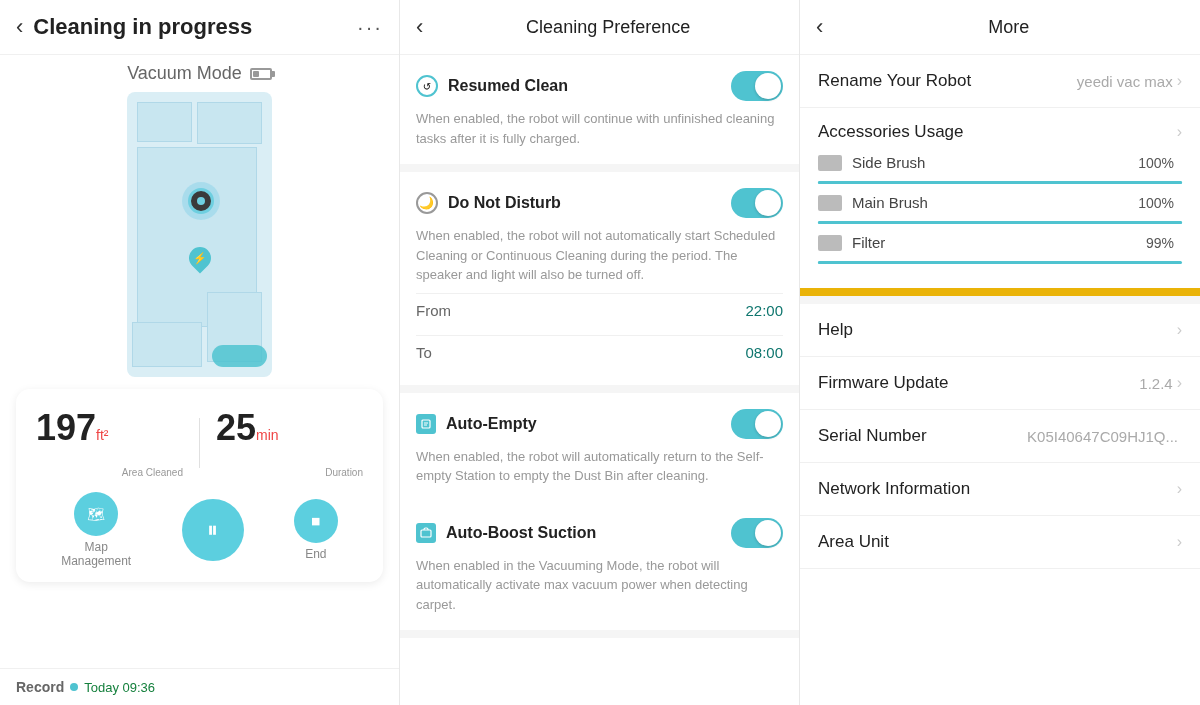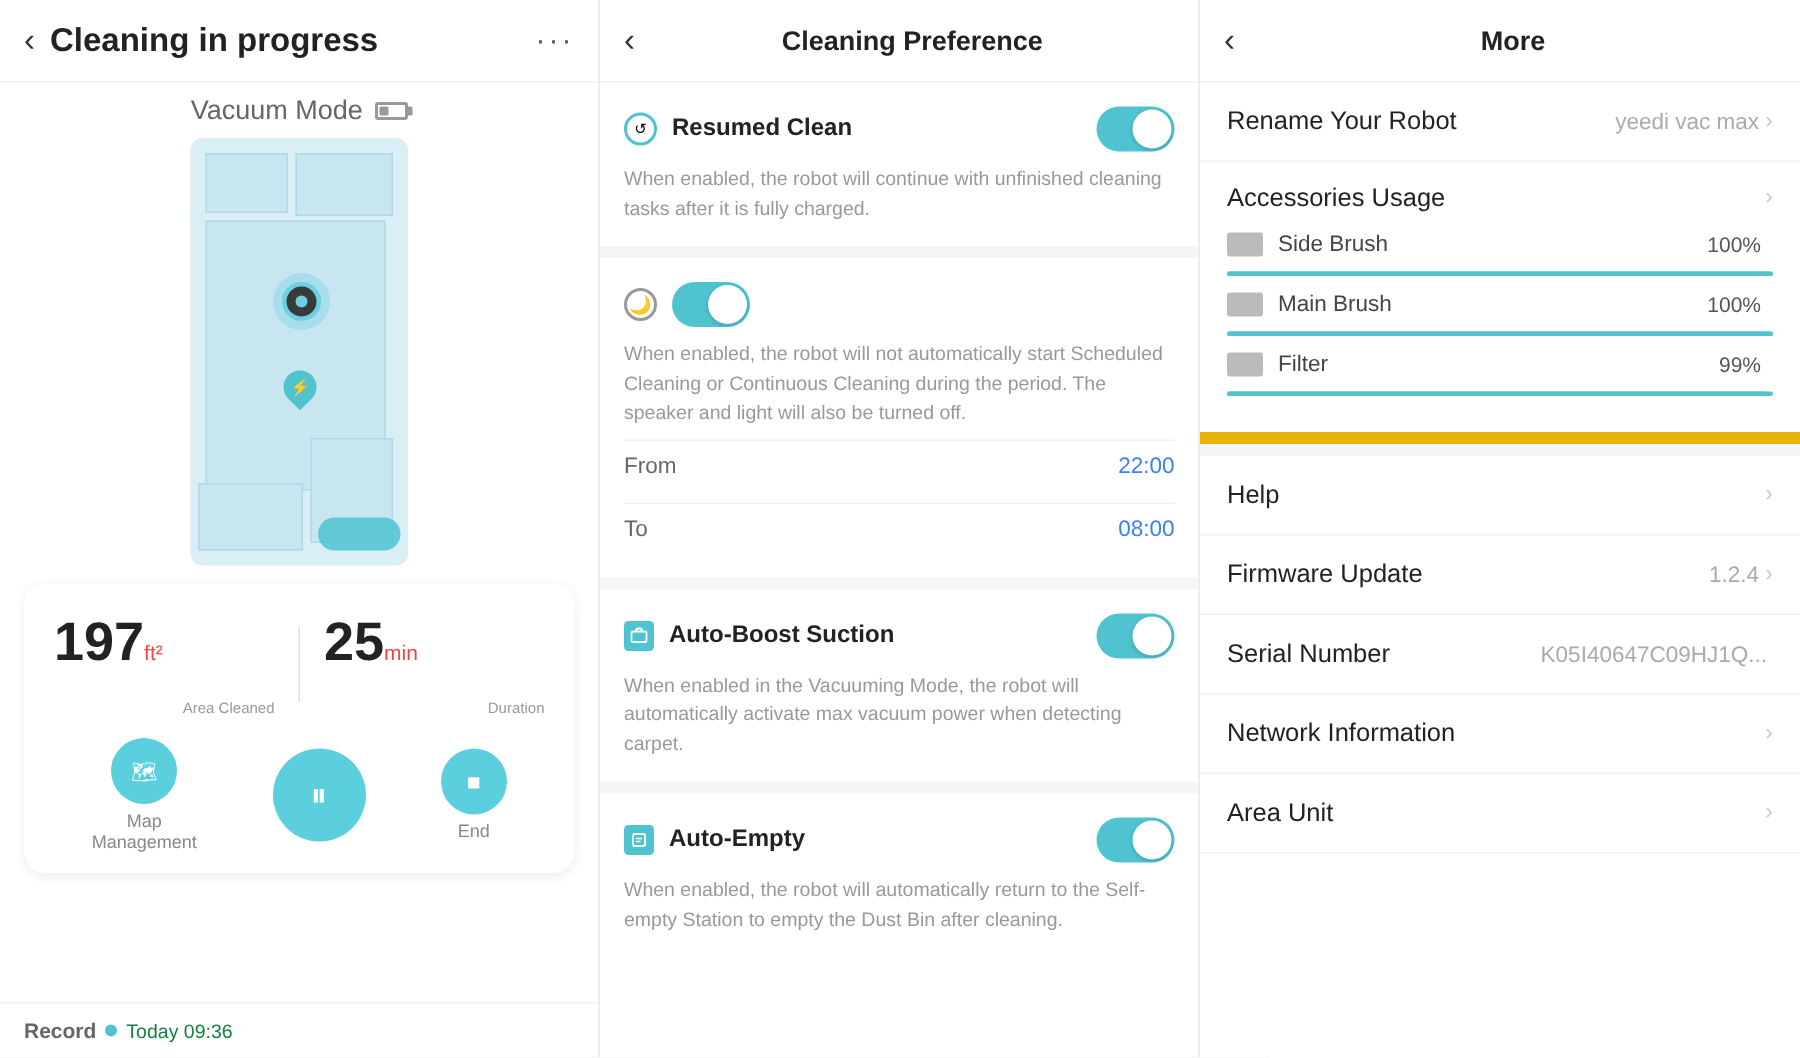--- a/index.html
+++ b/index.html
@@ -315,21 +315,21 @@
       align-items: center;
       padding: 12px 16px;
       height: 55px;
       border-bottom: 1px solid #f0f0f0;
     }
 
     .panel-header-title {
       flex: 1;
       text-align: center;
       font-size: 18px;
-      font-weight: 700;
+      font-weight: 400;
       color: #222;
     }
 
     .panel-content {
       flex: 1;
       overflow-y: auto;
     }
 
     .pref-section {
       background: #fff;
@@ -402,21 +402,21 @@
       margin-top: 8px;
     }
 
     .time-label {
       font-size: 15px;
       color: #666;
     }
 
     .time-value {
       font-size: 15px;
-      color: #3b82f6;
+      color: #0f766e;
       font-weight: 500;
     }
 
     .pref-icon-sq {
       width: 20px;
       height: 20px;
       background: #4fc3d0;
       border-radius: 3px;
       margin-right: 10px;
       flex-shrink: 0;
@@ -623,61 +623,62 @@
         <div class="pref-icon" style="border-color:#4fc3d0;">↺</div>
         <span class="pref-title">Resumed Clean</span>
         <div class="toggle"></div>
       </div>
       <p class="pref-desc">When enabled, the robot will continue with unfinished cleaning tasks after it is fully charged.</p>
     </div>
 
     <div class="pref-section">
       <div class="pref-row">
         <div class="pref-icon" style="border-color:#999;font-size:12px;">🌙</div>
+        <span class="pref-title">Do Not Disturb</span>
         <div class="toggle"></div>
       </div>
       <p class="pref-desc">When enabled, the robot will not automatically start Scheduled Cleaning or Continuous Cleaning during the period. The speaker and light will also be turned off.</p>
       <div class="time-row">
         <span class="time-label">From</span>
         <span class="time-value">22:00</span>
       </div>
       <div class="time-row">
         <span class="time-label">To</span>
         <span class="time-value">08:00</span>
       </div>
-    </div>
-
-    <div class="pref-section">
-      <div class="pref-row">
-        <div class="pref-icon-sq" style="width:20px;height:20px;background:#4fc3d0;border-radius:3px;margin-right:10px;">
-          <svg width="12" height="12" viewBox="0 0 12 12" fill="none">
-              <rect x="1" y="3" width="10" height="7" rx="1" stroke="white" stroke-width="1.2"></rect>
-              <path d="M4 3V2.5C4 1.67 4.67 1 5.5 1H6.5C7.33 1 8 1.67 8 2.5V3" stroke="white" stroke-width="1.2"></path>
-            </svg>
-        </div>
-        <span class="pref-title">Auto-Boost Suction</span>
-        <div class="toggle"></div>
-      </div>
-      <p class="pref-desc">When enabled in the Vacuuming Mode, the robot will automatically activate max vacuum power when detecting carpet.</p>
     </div>
 
     <div class="pref-section" style="border-bottom:none;">
       <div class="pref-row">
         <div class="pref-icon-sq" style="width:20px;height:20px;background:#4fc3d0;border-radius:3px;margin-right:10px;">
           <svg width="12" height="12" viewBox="0 0 12 12" fill="none">
               <rect x="2" y="2" width="8" height="8" rx="1" stroke="white" stroke-width="1.2"></rect>
               <line x1="4" y1="5" x2="8" y2="5" stroke="white" stroke-width="1"></line>
               <line x1="4" y1="7" x2="7" y2="7" stroke="white" stroke-width="1"></line>
             </svg>
         </div>
         <span class="pref-title">Auto-Empty</span>
         <div class="toggle"></div>
       </div>
       <p class="pref-desc">When enabled, the robot will automatically return to the Self-empty Station to empty the Dust Bin after cleaning.</p>
     </div>
+
+    <div class="pref-section">
+      <div class="pref-row">
+        <div class="pref-icon-sq" style="width:20px;height:20px;background:#4fc3d0;border-radius:3px;margin-right:10px;">
+          <svg width="12" height="12" viewBox="0 0 12 12" fill="none">
+              <rect x="1" y="3" width="10" height="7" rx="1" stroke="white" stroke-width="1.2"></rect>
+              <path d="M4 3V2.5C4 1.67 4.67 1 5.5 1H6.5C7.33 1 8 1.67 8 2.5V3" stroke="white" stroke-width="1.2"></path>
+            </svg>
+        </div>
+        <span class="pref-title">Auto-Boost Suction</span>
+        <div class="toggle"></div>
+      </div>
+      <p class="pref-desc">When enabled in the Vacuuming Mode, the robot will automatically activate max vacuum power when detecting carpet.</p>
+    </div>
   </div>
 </div>
 
 <div class="panel-3">
   <div class="panel-header">
     <span class="back-btn">‹</span>
     <span class="panel-header-title">More</span>
   </div>
 
   <div class="rename-item">

